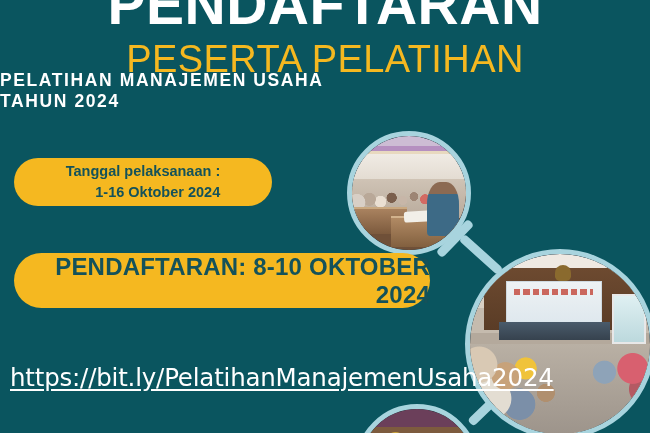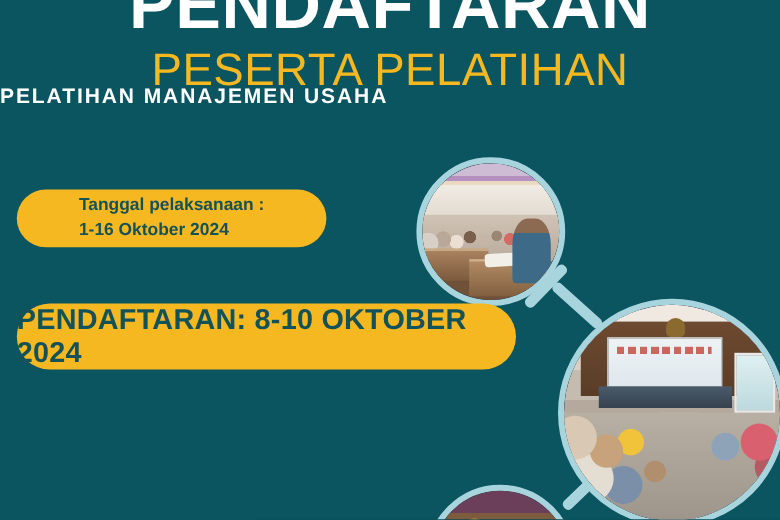--- a/index.html
+++ b/index.html
@@ -43,21 +43,21 @@
     font-size:17.5px;letter-spacing:1.6px;
   }
 
   
   .pill{
     position:absolute;
     background:#f5b820;
     color:#14525a;
     border-radius:999px;
     display:flex;align-items:center;justify-content:center;
-    text-align:left;
+    text-align:right;
     font-weight:bold;
     box-sizing:border-box;
   }
   #pill-date{
     left:14px;top:158px;width:258px;height:48px;
     font-size:14.5px;line-height:1.45;font-weight:bold;
   }
   #pill-date span{display:block;}
   #pill-reg{
     left:14px;top:253px;width:416px;height:55px;
@@ -268,26 +268,28 @@
     </div>
   </div>
 
   <div class="headline-wrap">
     <span class="title-main">PENDAFTARAN</span>
     <span class="title-sub">PESERTA PELATIHAN</span>
   </div>
 
   <div class="subtitle-wrap">
     <span class="subtitle-l1">PELATIHAN MANAJEMEN USAHA</span>
+    <span class="subtitle-l2">TAHUN 2024</span>
   </div>
 
   <div class="pill" id="pill-date">
     <div>
       <span>Tanggal pelaksanaan :</span>
       <span>1-16 Oktober 2024</span>
     </div>
   </div>
 
   <div class="pill" id="pill-reg">PENDAFTARAN: 8-10 OKTOBER 2024</div>
 
 
+  <a class="link" href="#">https://bit.ly/PelatihanManajemenUsaha2024</a>
 
 </div>
 
 </body></html>

